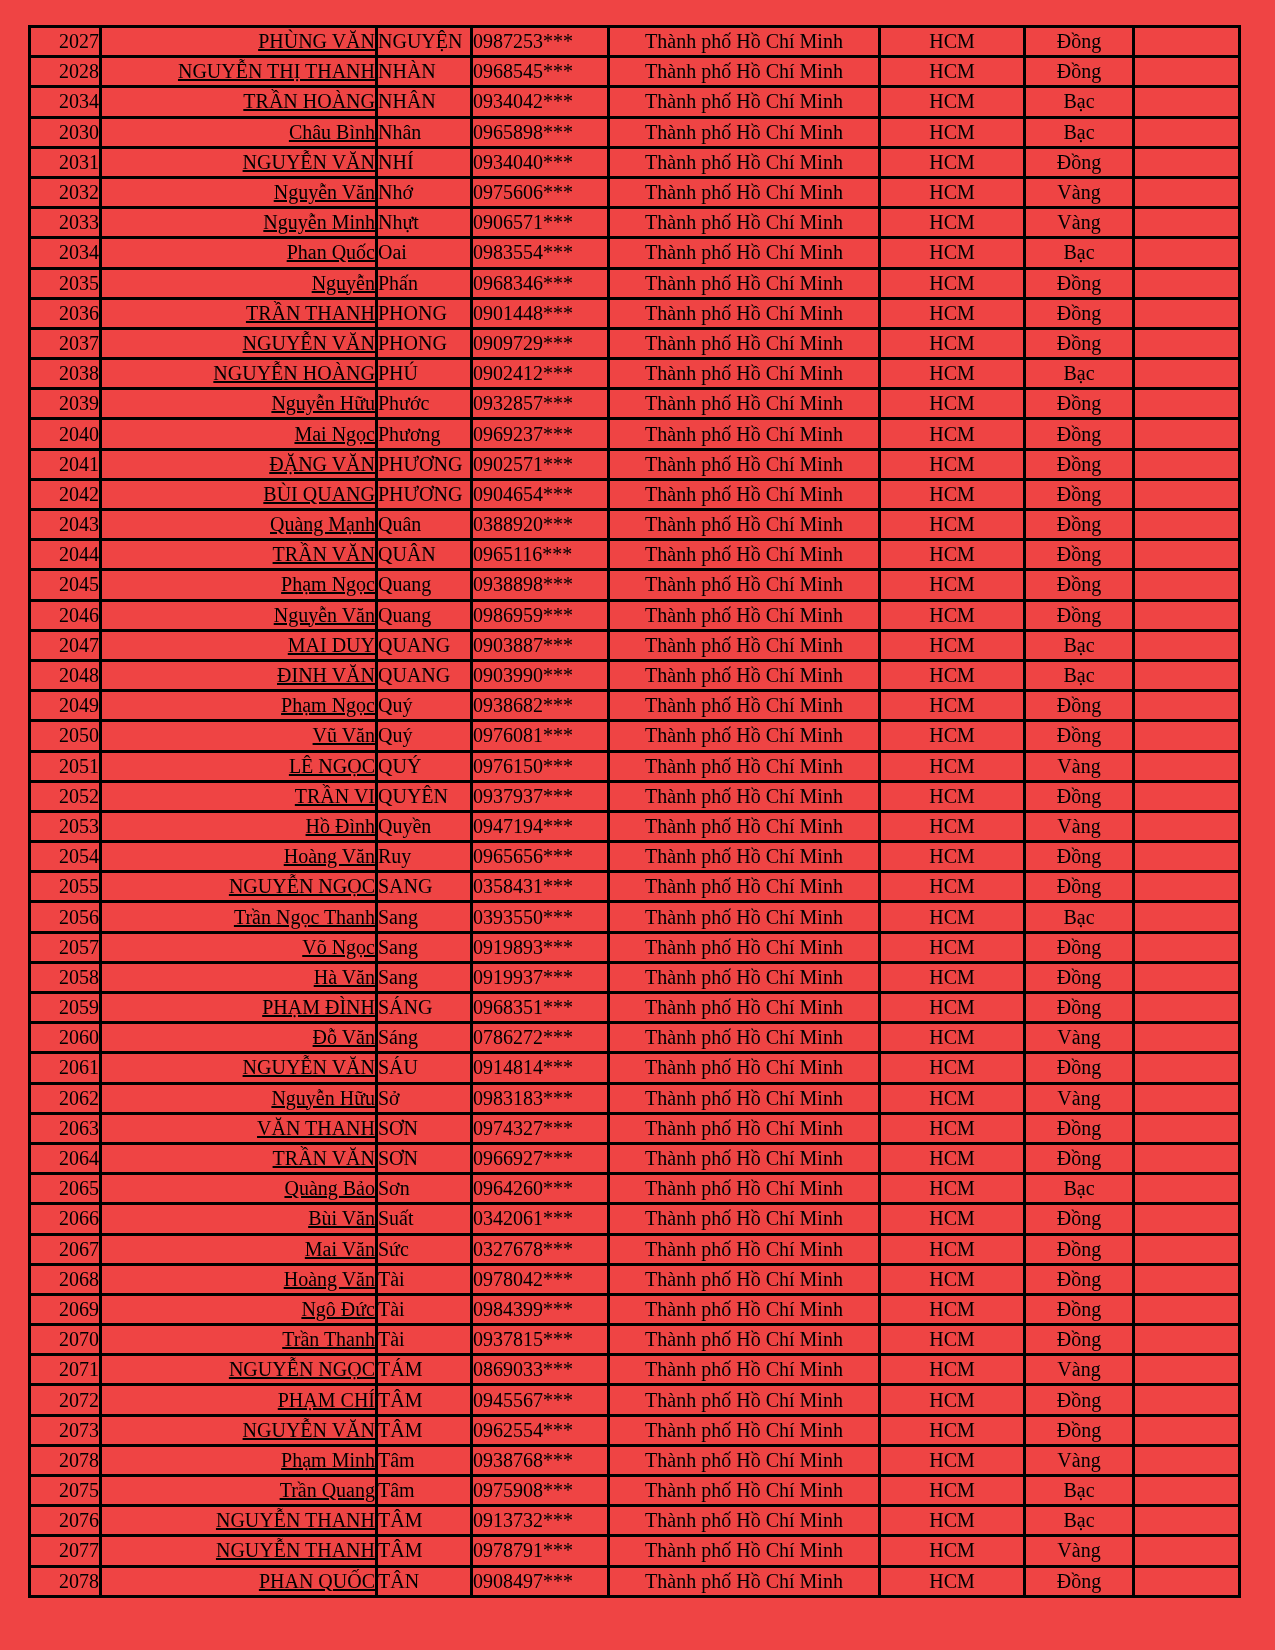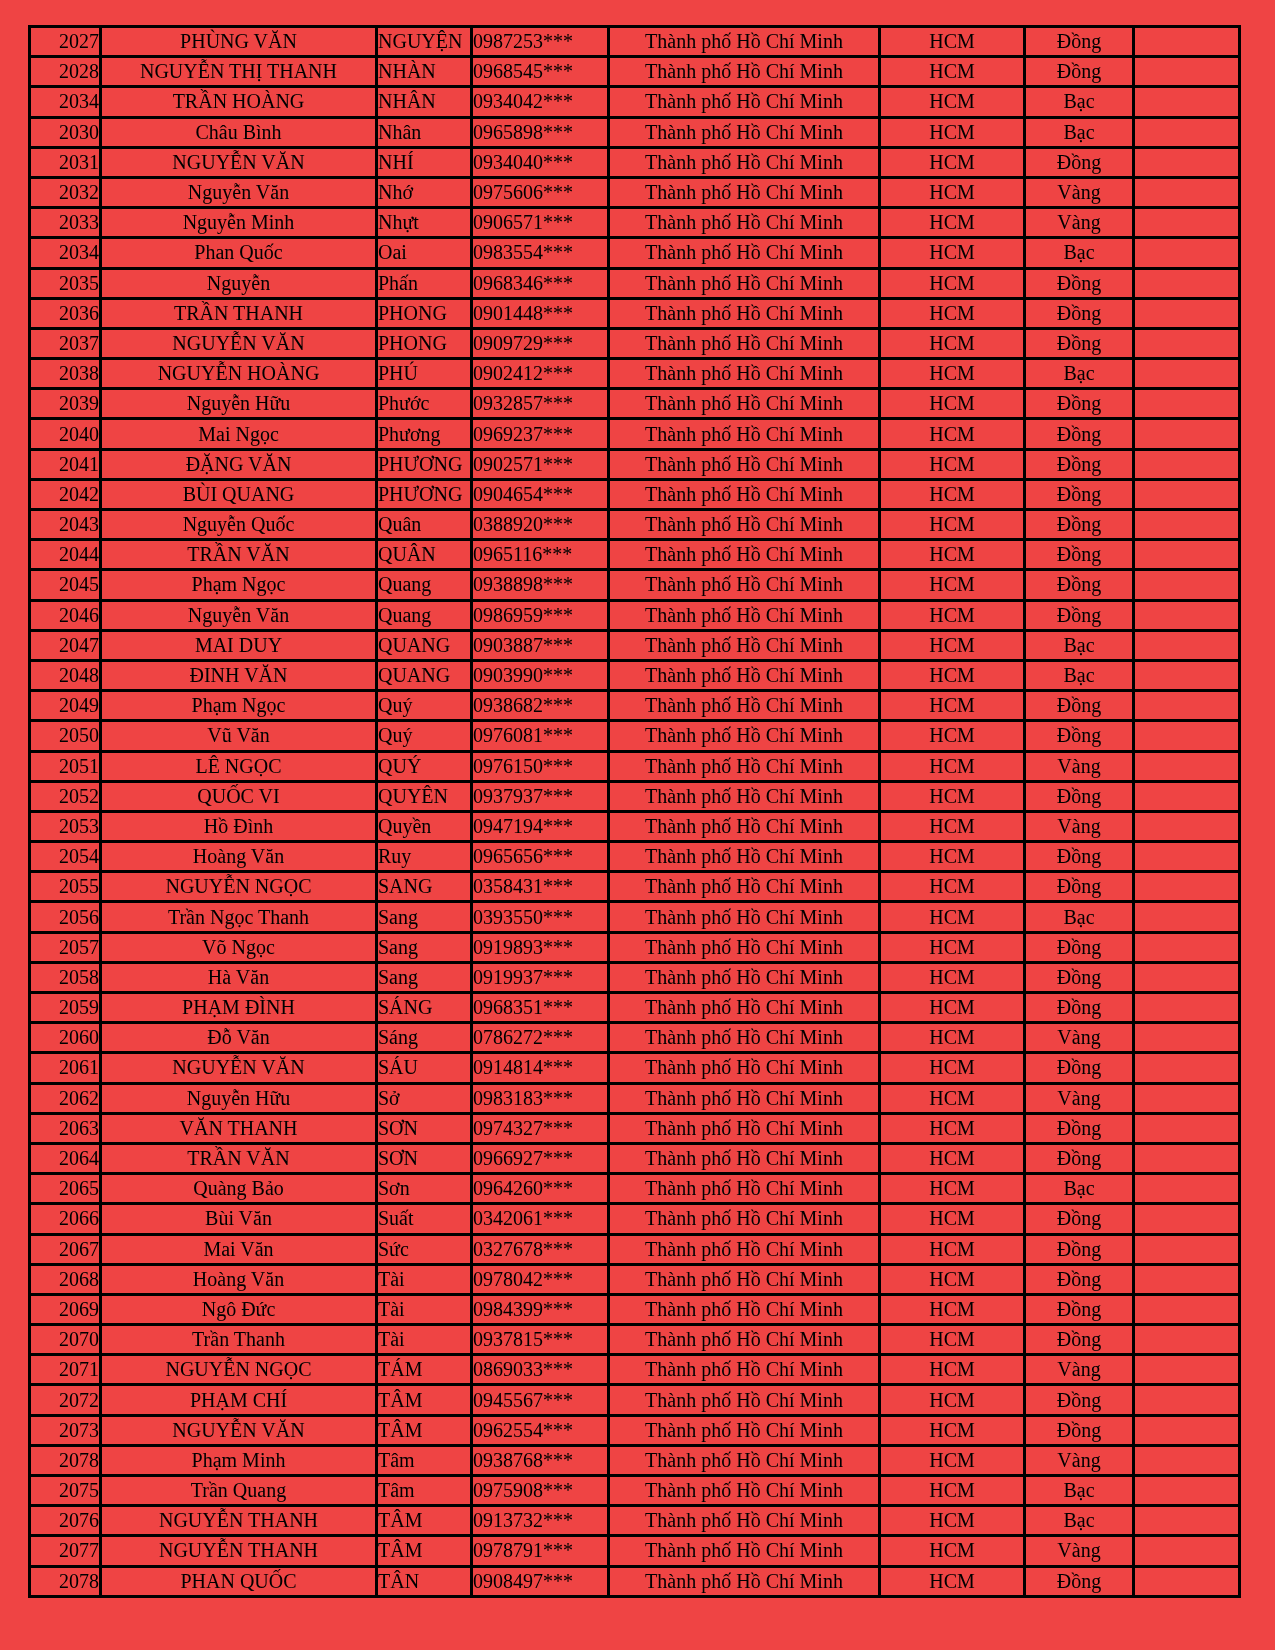--- a/index.html
+++ b/index.html
@@ -35,21 +35,21 @@
   }
   col.c0 { width: 71px; }
   col.c1 { width: 276px; }
   col.c2 { width: 95px; }
   col.c3 { width: 137px; }
   col.c4 { width: 271px; }
   col.c5 { width: 145px; }
   col.c6 { width: 109px; }
   col.c7 { width: 106px; }
   td.c0 { text-align: right; padding-right: 8px; }
-  td.c1 { text-align: center; padding-left: 6px; }
+  td.c1 { text-align: right; padding-left: 6px; text-decoration: underline; }
   td.c2 { text-align: left; padding-left: 6px; margin-left: 38px; }
   td.c3 { text-align: left; }
   td.c4 { text-align: center; }
   td.c5 { text-align: center; }
   td.c6 { text-align: center; }
   td.c7 { text-align: center; }
 </style>
 </head>
 <body>
 
@@ -221,21 +221,21 @@
           <td class="c1">BÙI QUANG</td>
           <td class="c2">PHƯƠNG</td>
           <td class="c3">0904654***</td>
           <td class="c4">Thành phố Hồ Chí Minh</td>
           <td class="c5">HCM</td>
           <td class="c6">Đồng</td>
           <td class="c7"></td>
         </tr>
         <tr>
           <td class="c0">2043</td>
-          <td class="c1">Nguyễn Quốc</td>
+          <td class="c1">Quàng Mạnh</td>
           <td class="c2">Quân</td>
           <td class="c3">0388920***</td>
           <td class="c4">Thành phố Hồ Chí Minh</td>
           <td class="c5">HCM</td>
           <td class="c6">Đồng</td>
           <td class="c7"></td>
         </tr>
         <tr>
           <td class="c0">2044</td>
           <td class="c1">TRẦN VĂN</td>
@@ -311,21 +311,21 @@
           <td class="c1">LÊ NGỌC</td>
           <td class="c2">QUÝ</td>
           <td class="c3">0976150***</td>
           <td class="c4">Thành phố Hồ Chí Minh</td>
           <td class="c5">HCM</td>
           <td class="c6">Vàng</td>
           <td class="c7"></td>
         </tr>
         <tr>
           <td class="c0">2052</td>
-          <td class="c1">QUỐC VI</td>
+          <td class="c1">TRẦN VI</td>
           <td class="c2">QUYÊN</td>
           <td class="c3">0937937***</td>
           <td class="c4">Thành phố Hồ Chí Minh</td>
           <td class="c5">HCM</td>
           <td class="c6">Đồng</td>
           <td class="c7"></td>
         </tr>
         <tr>
           <td class="c0">2053</td>
           <td class="c1">Hồ Đình</td>

